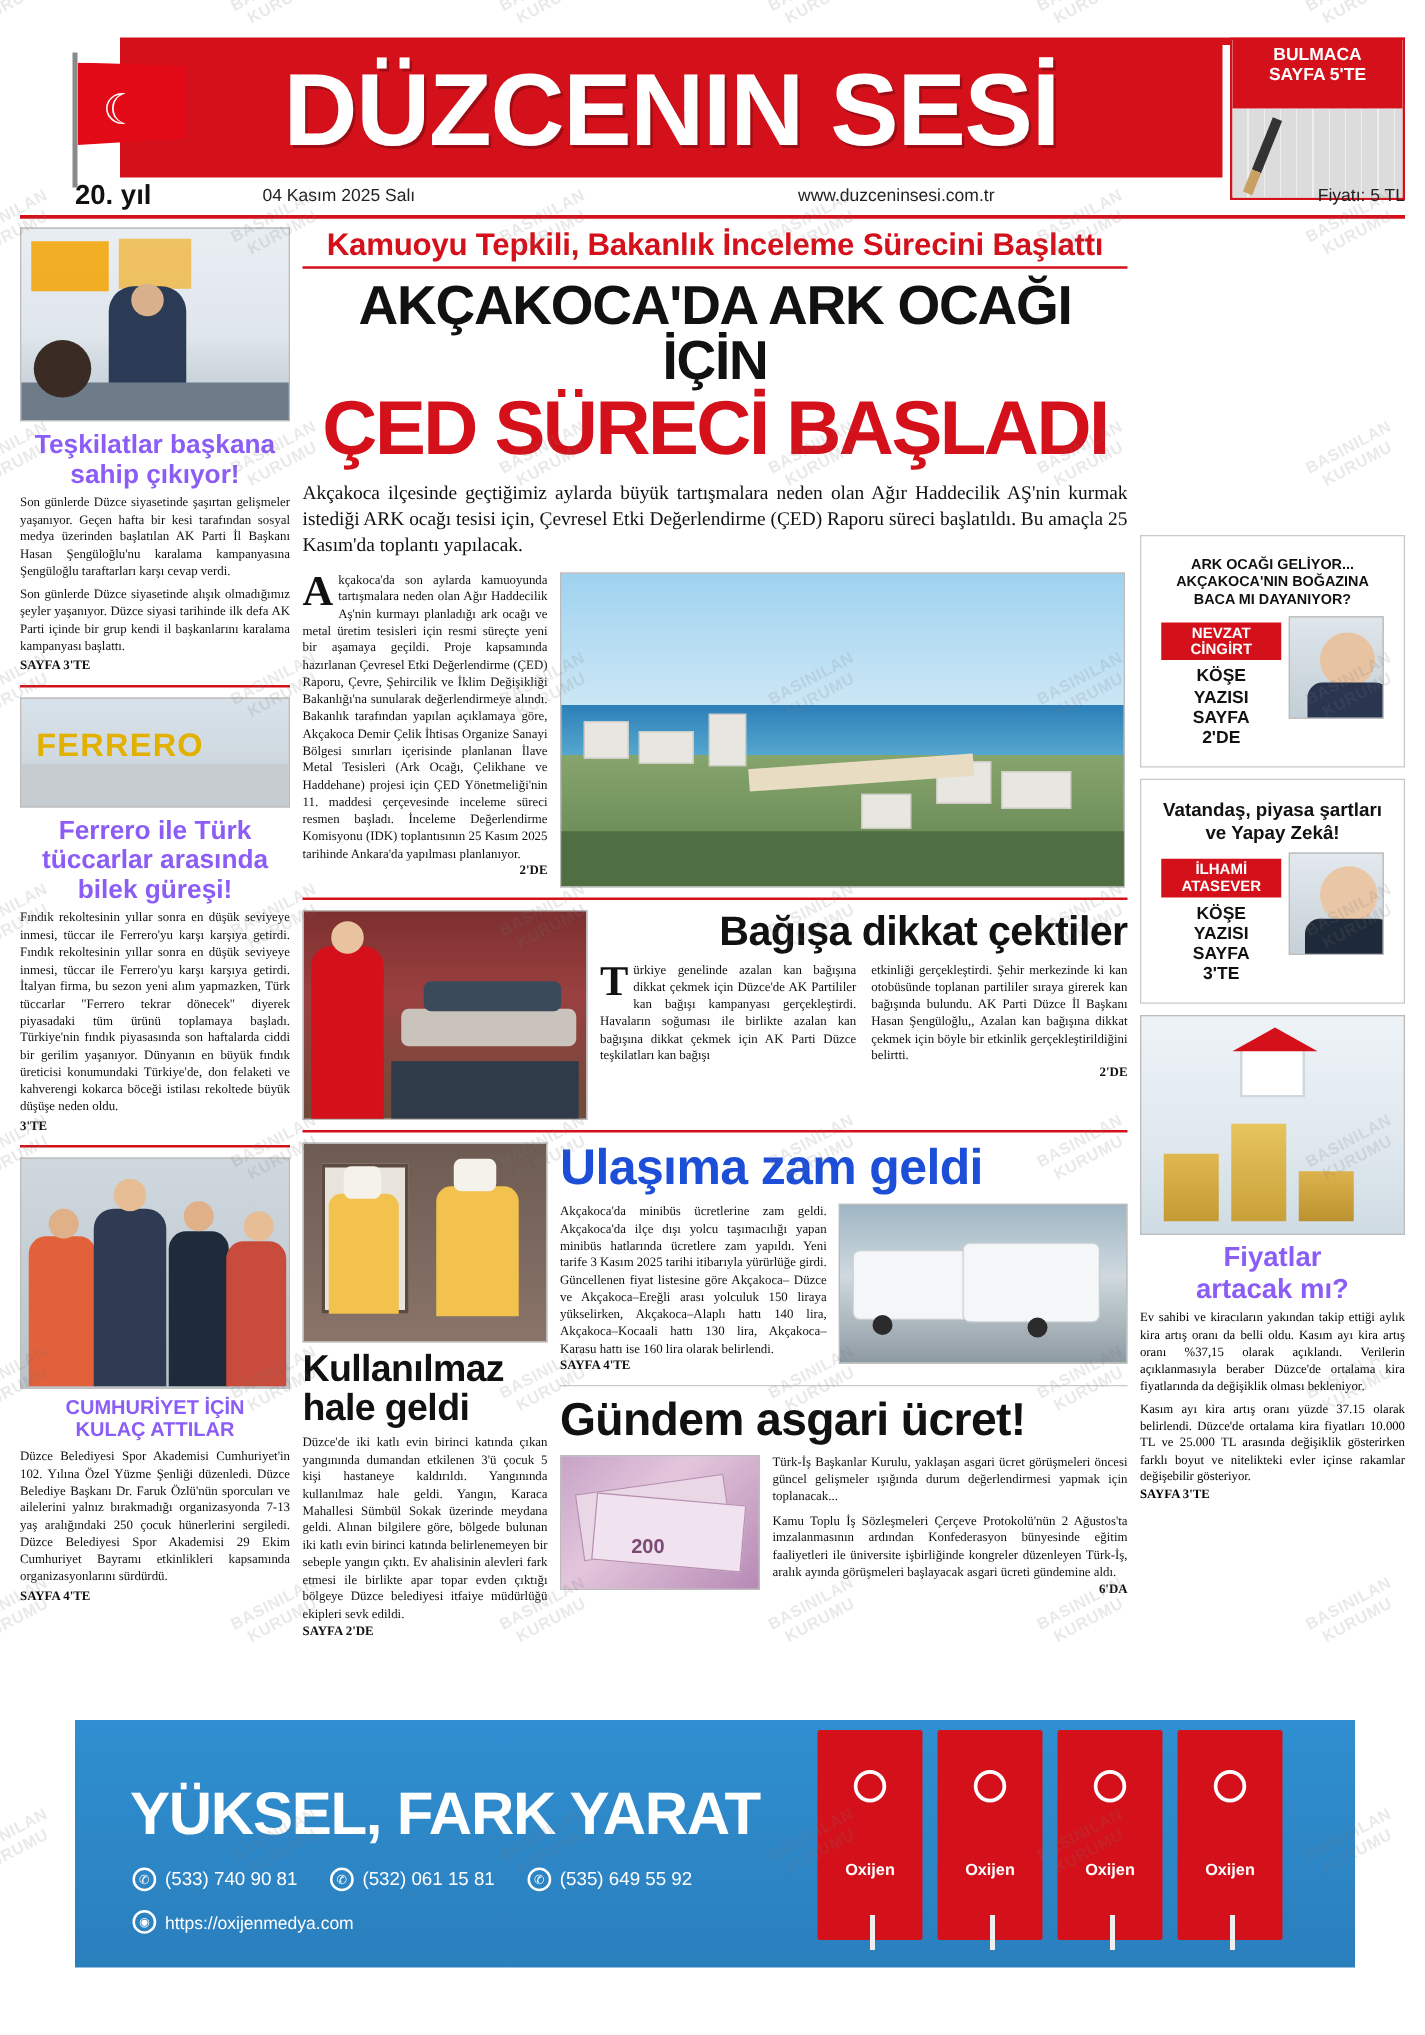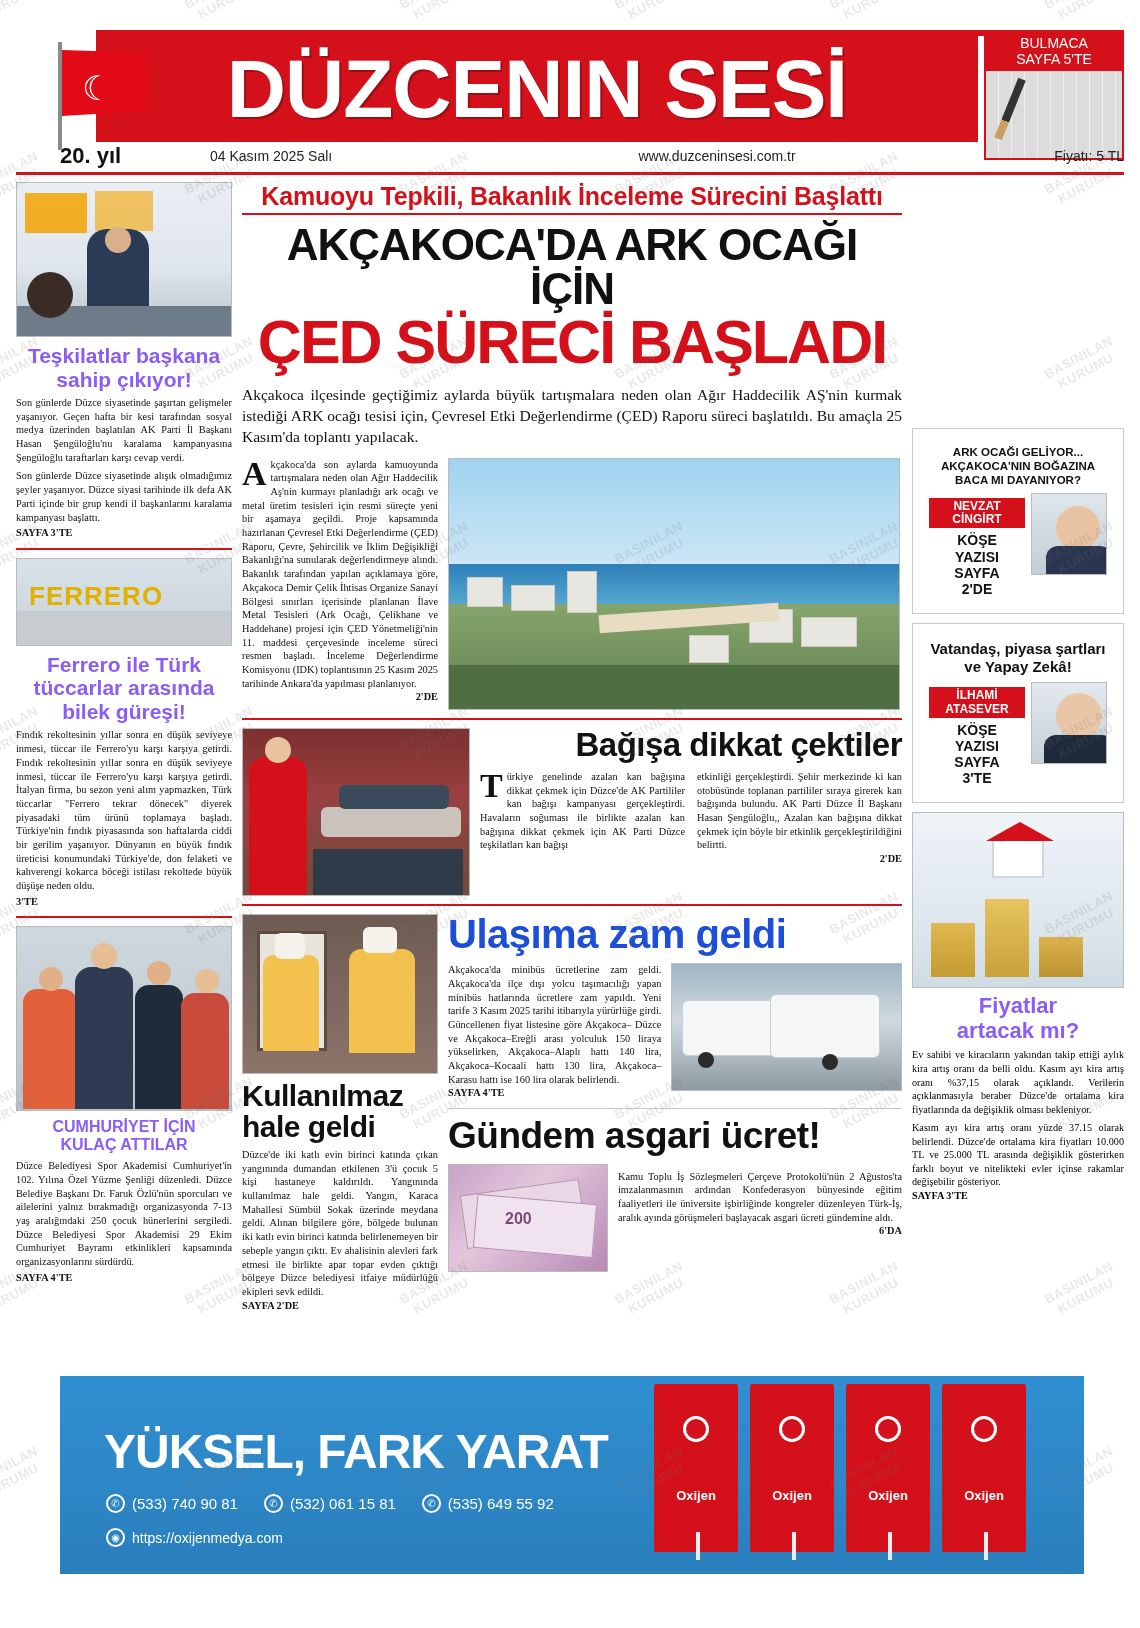--- a/index.html
+++ b/index.html
@@ -50,21 +50,21 @@
     clip-path: polygon(0 0, 100% 4%, 100% 92%, 0 100%);
   }
   .flag .star-crescent { position: absolute; left: 20px; top: 22px; color: #fff; font-size: 34px; line-height: 34px; }
 
   .bulmaca {
     position: absolute; right: 16px; top: 30px; width: 140px; height: 130px;
     border: 2px solid #d4111b; background: #f2f2f2; overflow: hidden;
   }
   .bulmaca .bhead {
     background: #d4111b; color: #fff; font-family: "Liberation Sans", sans-serif;
-    font-weight: normal; font-size: 14px; text-align: center; padding: 3px 0 4px; line-height: 1.15;
+    font-weight: bold; font-size: 14px; text-align: center; padding: 3px 0 20px; line-height: 1.15;
   }
   .bulmaca .bimg {
     position: relative; height: 88px;
     background:
       repeating-linear-gradient(90deg, #dcdcdc 0 12px, #eee 12px 13px),
       repeating-linear-gradient(0deg, #e4e4e4 0 12px, #f6f6f6 12px 13px);
   }
   .bulmaca .pen {
     position: absolute; left: 20px; top: 6px; width: 8px; height: 64px;
     background: linear-gradient(180deg,#333 0%, #333 70%, #c9a063 70%, #c9a063 100%);
@@ -372,23 +372,24 @@
             </div>
           </div>
 
           <div class="sep"></div>
           <div class="headbox left" style="font-size:37px;margin-top:2px">Gündem asgari ücret!</div>
           <div style="display:flex;gap:10px;margin-top:8px">
             <div class="ph" style="width:160px;height:108px;border:1px solid #bbb">
               <div class="money"></div>
               <div style="position:absolute;left:14px;top:22px;width:120px;height:54px;background:#e9d7e6;border:1px solid #b78fb2;transform:rotate(-8deg)"></div>
               <div style="position:absolute;left:26px;top:34px;width:120px;height:54px;background:#f0e2ee;border:1px solid #b78fb2;transform:rotate(5deg)"></div>
-              <div style="position:absolute;left:56px;top:45px;font-family:'Liberation Sans',sans-serif;font-weight:bold;font-size:16px;color:#7c4a77">200</div>
+              <div style="position:absolute;left:56px;top:64px;font-family:'Liberation Sans',sans-serif;font-weight:bold;font-size:16px;color:#7c4a77">200</div>
             </div>
             <div style="flex:1">
+              <div class="body-text">Türk-İş Başkanlar Kurulu, yaklaşan asgari ücret görüşmeleri öncesi güncel gelişmeler ışığında durum değerlendirmesi yapmak için toplanacak...</div>
               <div class="body-text" style="margin-top:6px">Kamu Toplu İş Sözleşmeleri Çerçeve Protokolü'nün 2 Ağustos'ta imzalanmasının ardından Konfederasyon bünyesinde eğitim faaliyetleri ile üniversite işbirliğinde kongreler düzenleyen Türk-İş, aralık ayında görüşmeleri başlayacak asgari ücreti gündemine aldı.</div>
               <div class="body-text" style="text-align:right"><b>6'DA</b></div>
             </div>
           </div>
         </div>
       </div>
     </div>
 
     <div class="col-right">
 

